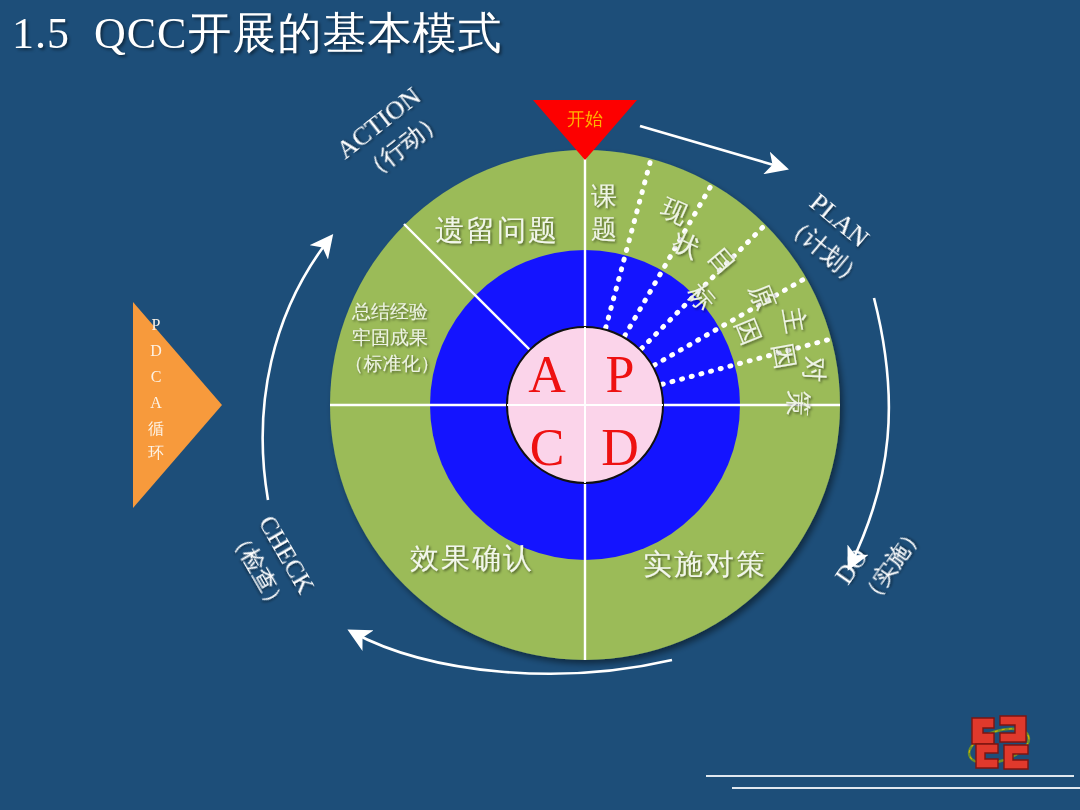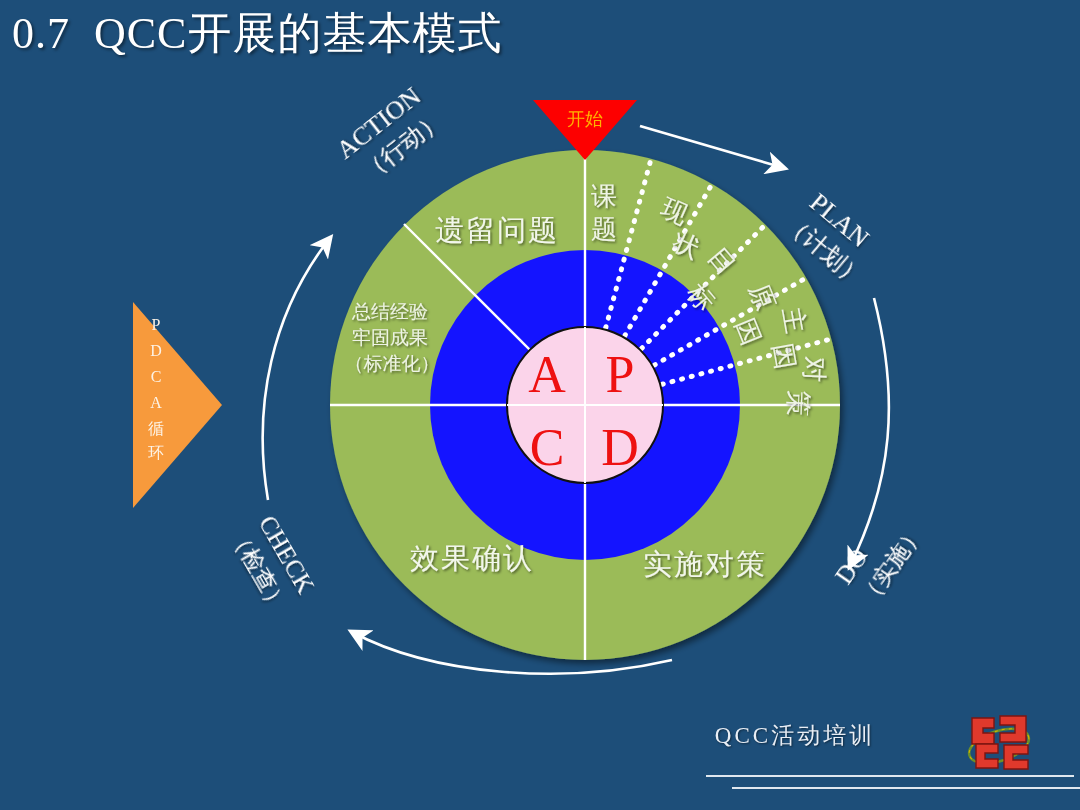--- a/index.html
+++ b/index.html
@@ -34,21 +34,21 @@
   
   .logo{position:absolute;left:966px;top:712px;width:66px;height:62px;}
 
   
 </style>
 </head>
 <body>
 
 <div id="stage">
 
-  <div class="title">0.7  QCC开展的基本模式</div>
+  <div class="title">1.5  QCC开展的基本模式</div>
 
   <svg class="diagram" viewBox="0 0 1080 810">
     <defs>
       <filter id="softshadow" x="-30%" y="-30%" width="170%" height="170%">
         <feDropShadow dx="3" dy="4" stdDeviation="3" flood-color="#000" flood-opacity="0.45"></feDropShadow>
       </filter>
       <filter id="textshadow" x="-30%" y="-30%" width="170%" height="170%">
         <feDropShadow dx="1.5" dy="1.5" stdDeviation="1" flood-color="#000" flood-opacity="0.5"></feDropShadow>
       </filter>
       <marker id="ah" markerWidth="9" markerHeight="9" refX="7" refY="4.5" orient="auto">
@@ -147,21 +147,20 @@
 
     <path d="M 640,126 L 784,168" stroke="#ffffff" stroke-width="2.6" fill="none" marker-end="url(#ah)"></path>
 
     <path d="M 874,298 C 900,400 892,480 850,566" stroke="#ffffff" stroke-width="2.6" fill="none" marker-end="url(#ah)"></path>
 
     <path d="M 672,660 C 560,686 430,674 352,632" stroke="#ffffff" stroke-width="2.6" fill="none" marker-end="url(#ah)"></path>
 
     <path d="M 268,500 C 252,406 272,312 330,238" stroke="#ffffff" stroke-width="2.6" fill="none" marker-end="url(#ah)"></path>
   </svg>
 
-  <div class="footer-text">QCC活动培训</div>
   <div class="rule1"></div>
   <div class="rule2"></div>
 
   <svg class="logo" viewBox="0 0 66 62">
     <ellipse cx="33" cy="34" rx="31" ry="15" transform="rotate(-18 33 34)" fill="none" stroke="#6b8f28" stroke-width="2.6"></ellipse>
     <ellipse cx="33" cy="34" rx="31" ry="15" transform="rotate(-18 33 34)" fill="none" stroke="#d8b400" stroke-width="1" stroke-dasharray="3 4"></ellipse>
     <path d="M6 6 h22 v10 h-11 v5 h11 v11 H6 Z" fill="#e0392c" stroke="#7d1410" stroke-width="1.4"></path>
     <path d="M34 4 h26 v26 H34 v-9 h15 v-8 H34 Z" fill="#e0392c" stroke="#7d1410" stroke-width="1.4"></path>
     <path d="M10 32 h22 v9 H19 v6 h13 v9 H10 Z" fill="#e0392c" stroke="#7d1410" stroke-width="1.4"></path>
     <path d="M38 33 h24 v9 H47 v6 h15 v9 H38 Z" fill="#e0392c" stroke="#7d1410" stroke-width="1.4"></path>

